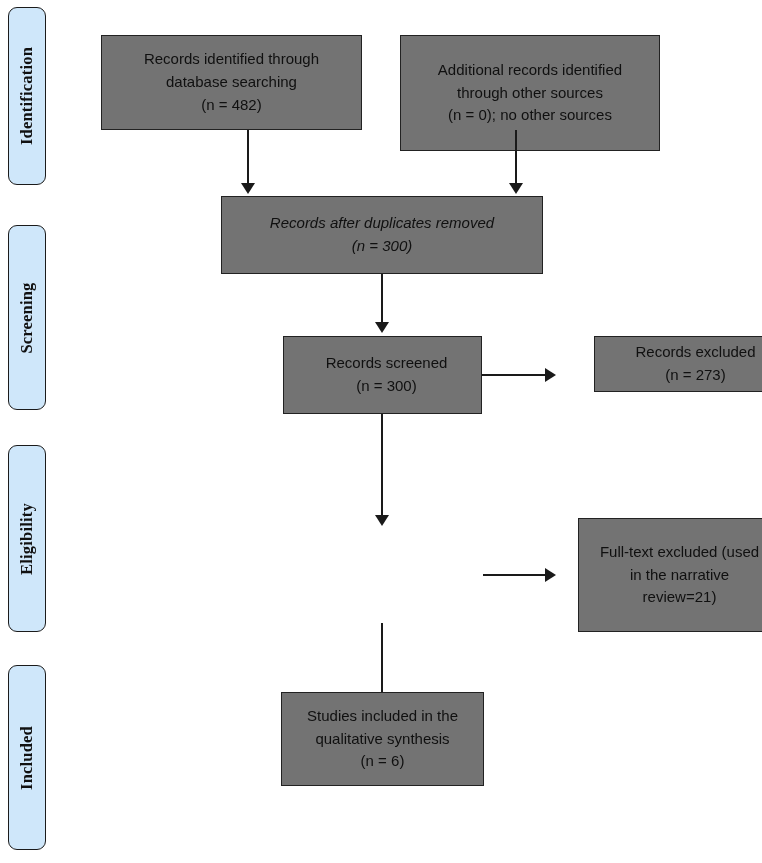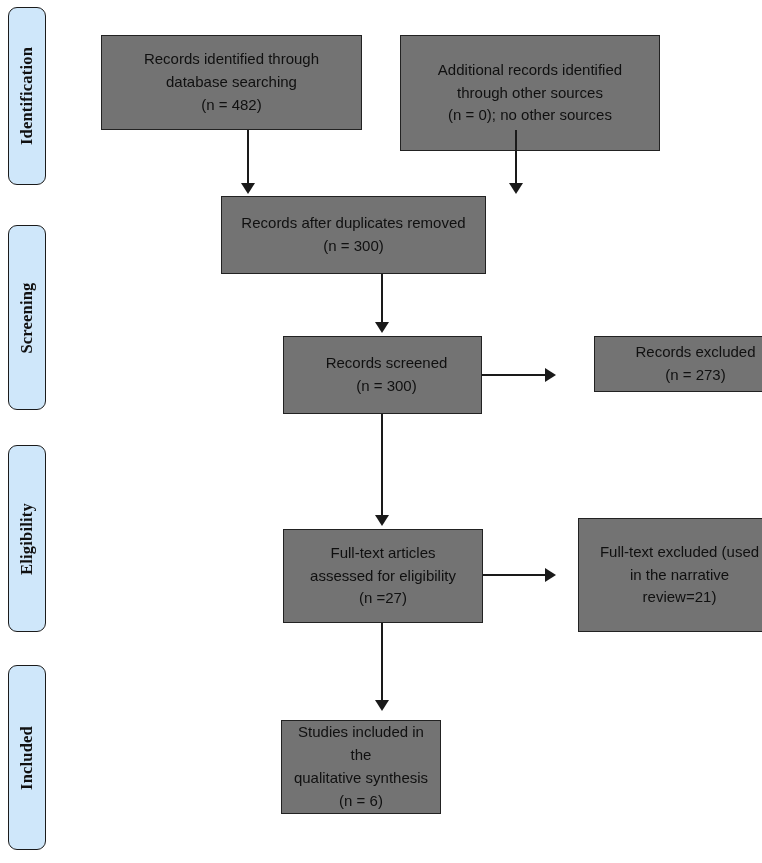--- a/index.html
+++ b/index.html
@@ -128,21 +128,21 @@
   <div class="connector">
     <div class="v-line" style="left:247px; top:130px; height:57px;"></div>
     <div class="arrow-down" style="left:241px; top:183px;"></div>
   </div>
 
   <div class="connector">
     <div class="v-line" style="left:515px; top:130px; height:57px;"></div>
     <div class="arrow-down" style="left:509px; top:183px;"></div>
   </div>
 
-  <div class="flow-box" style="left:221px; top:196px; width:265px; height:78px;">
+  <div class="flow-box" style="left:221px; top:196px; width:322px; height:78px;font-style:italic;">
     <span class="box-text">Records after duplicates removed
 (n = 300)</span>
   </div>
 
   <div class="connector">
     <div class="v-line" style="left:381px; top:274px; height:52px;"></div>
     <div class="arrow-down" style="left:375px; top:322px;"></div>
   </div>
 
   <div class="flow-box" style="left:283px; top:336px; width:199px; height:78px;padding-left:8px;">
@@ -158,41 +158,36 @@
   <div class="connector">
     <div class="h-line" style="left:482px; top:374px; width:65px;"></div>
     <div class="arrow-right" style="left:545px; top:368px;"></div>
   </div>
 
   <div class="connector">
     <div class="v-line" style="left:381px; top:414px; height:104px;"></div>
     <div class="arrow-down" style="left:375px; top:515px;"></div>
   </div>
 
-  <div class="flow-box" style="left:283px; top:529px; width:200px; height:94px;">
-    <span class="box-text">Full-text articles
-assessed for eligibility
-(n =27)</span>
-  </div>
 
   <div class="flow-box" style="left:555px; top:518px; width:203px; height:114px;margin-left:23px;">
     <span class="box-text">Full-text excluded (used
 in the narrative
 review=21)</span>
   </div>
 
   <div class="connector">
     <div class="h-line" style="left:483px; top:574px; width:64px;"></div>
     <div class="arrow-right" style="left:545px; top:568px;"></div>
   </div>
 
   <div class="connector">
     <div class="v-line" style="left:381px; top:623px; height:80px;"></div>
     <div class="arrow-down" style="left:375px; top:700px;"></div>
   </div>
 
-  <div class="flow-box" style="left:281px; top:720px; width:160px; height:94px;">
+  <div class="flow-box" style="left:281px; top:692px; width:203px; height:94px;">
     <span class="box-text">Studies included in the
 qualitative synthesis
 (n = 6)</span>
   </div>
 
 </div>
 
 </body></html>

